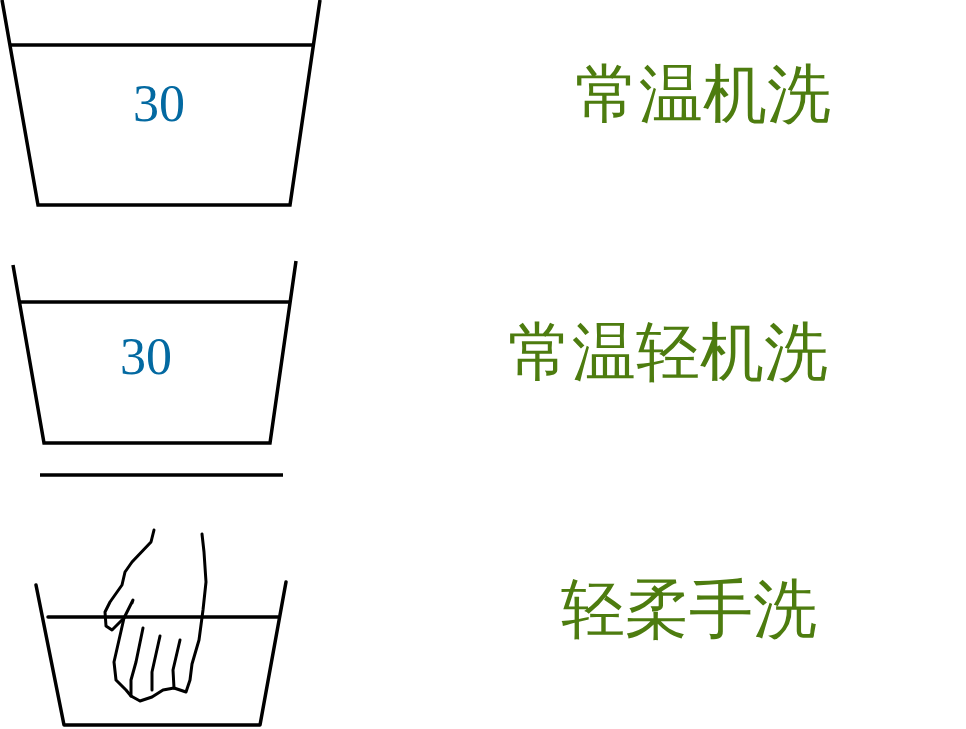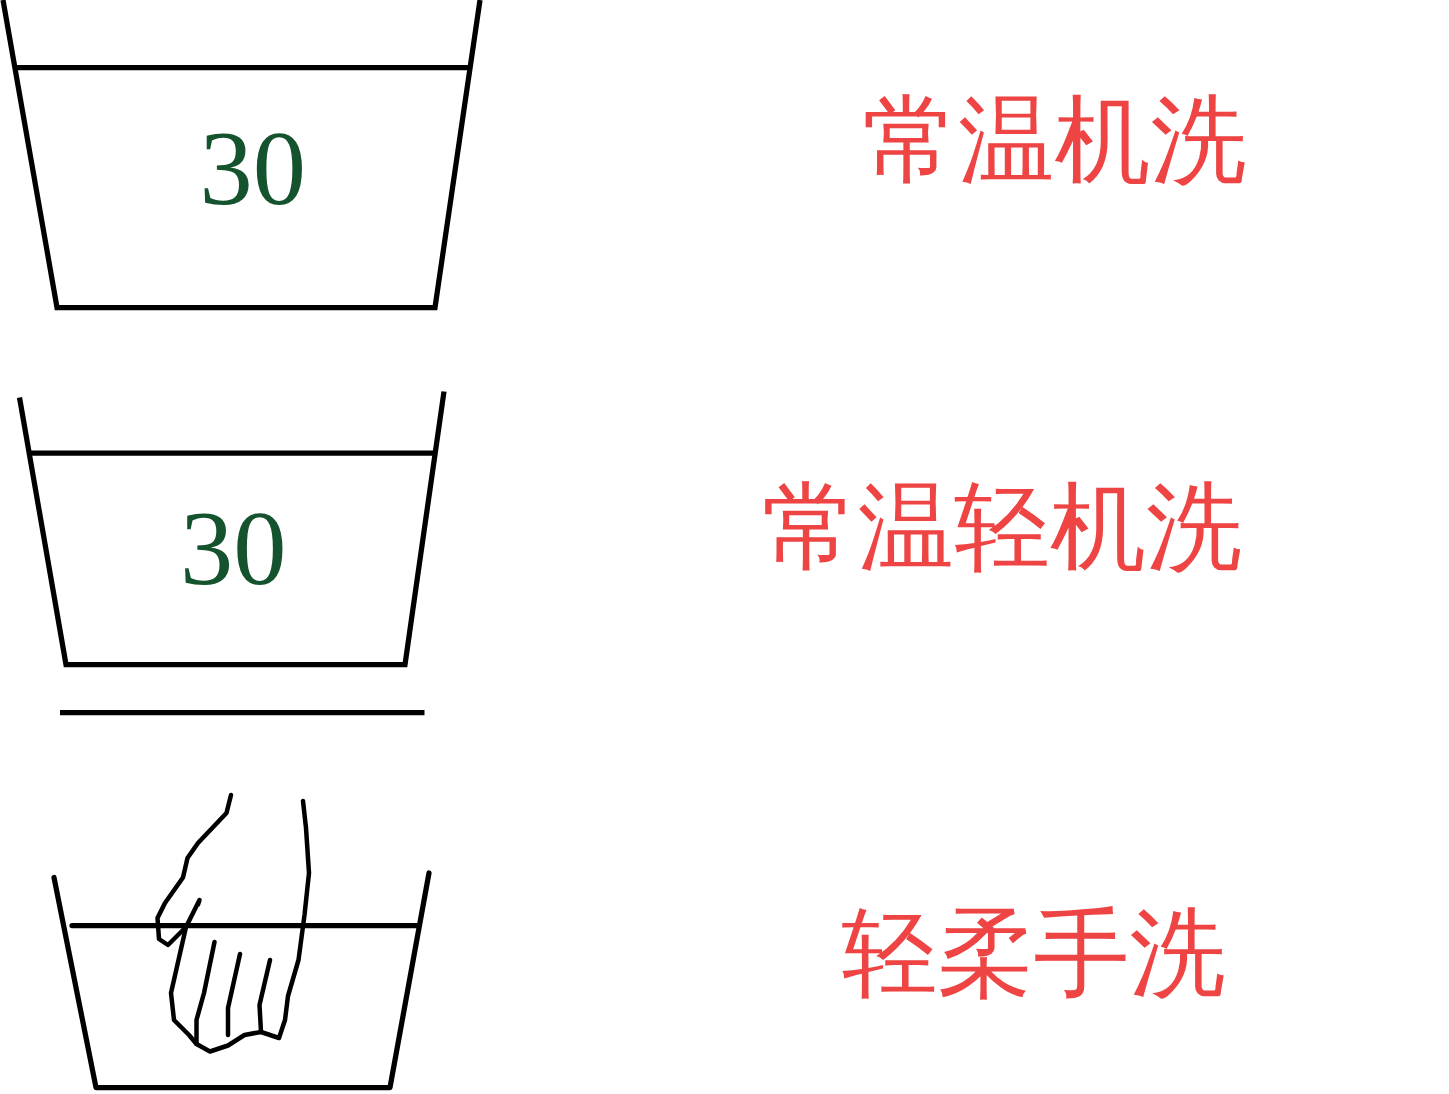--- a/index.html
+++ b/index.html
@@ -1,19 +1,19 @@
 <!DOCTYPE html>
 <html><head>
 <meta charset="utf-8">
 <style>
   html,body{margin:0;padding:0;background:#ffffff;}
   body{width:966px;height:729px;position:relative;overflow:hidden;font-family:"DejaVu Sans",sans-serif;}
   .symbol{position:absolute;left:0;top:0;width:966px;height:729px;}
-  .num{position:absolute;font-family:"Liberation Serif","DejaVu Serif",serif;font-size:71px;color:#14532d;line-height:1;}
-  .label{position:absolute;font-family:"DejaVu Sans",sans-serif;color:#ef4444;line-height:1;font-size:64px;white-space:nowrap;}
+  .num{position:absolute;font-family:"Liberation Serif","DejaVu Serif",serif;font-size:52px;color:#0369a1;line-height:1;}
+  .label{position:absolute;font-family:"DejaVu Sans",sans-serif;color:#4d7c0f;line-height:1;font-size:64px;white-space:nowrap;}
 </style>
 </head>
 <body>
 
 <svg class="symbol" viewBox="0 0 966 729" width="966" height="729">
 
   <g fill="none" stroke="#000" stroke-width="3.5">
     <polyline points="2,0 38,205 290,205 320,0"></polyline>
     <line x1="10" y1="45" x2="312" y2="45"></line>
   </g>
@@ -35,13 +35,13 @@
     <path d="M160,636 L152,672 L152,690"></path>
     <path d="M180,640 L173,670 L174,688"></path>
   </g>
 </svg>
 
 <div class="num" style="left:133px;top:78px;">30</div>
 <div class="num" style="left:120px;top:331px;">30</div>
 
 <div class="label" style="left:575px;top:62px;">常温机洗</div>
 <div class="label" style="left:508px;top:320px;">常温轻机洗</div>
-<div class="label" style="left:561px;top:604px;text-align:right;">轻柔手洗</div>
+<div class="label" style="left:561px;top:577px;text-align:right;">轻柔手洗</div>
 
 </body></html>

